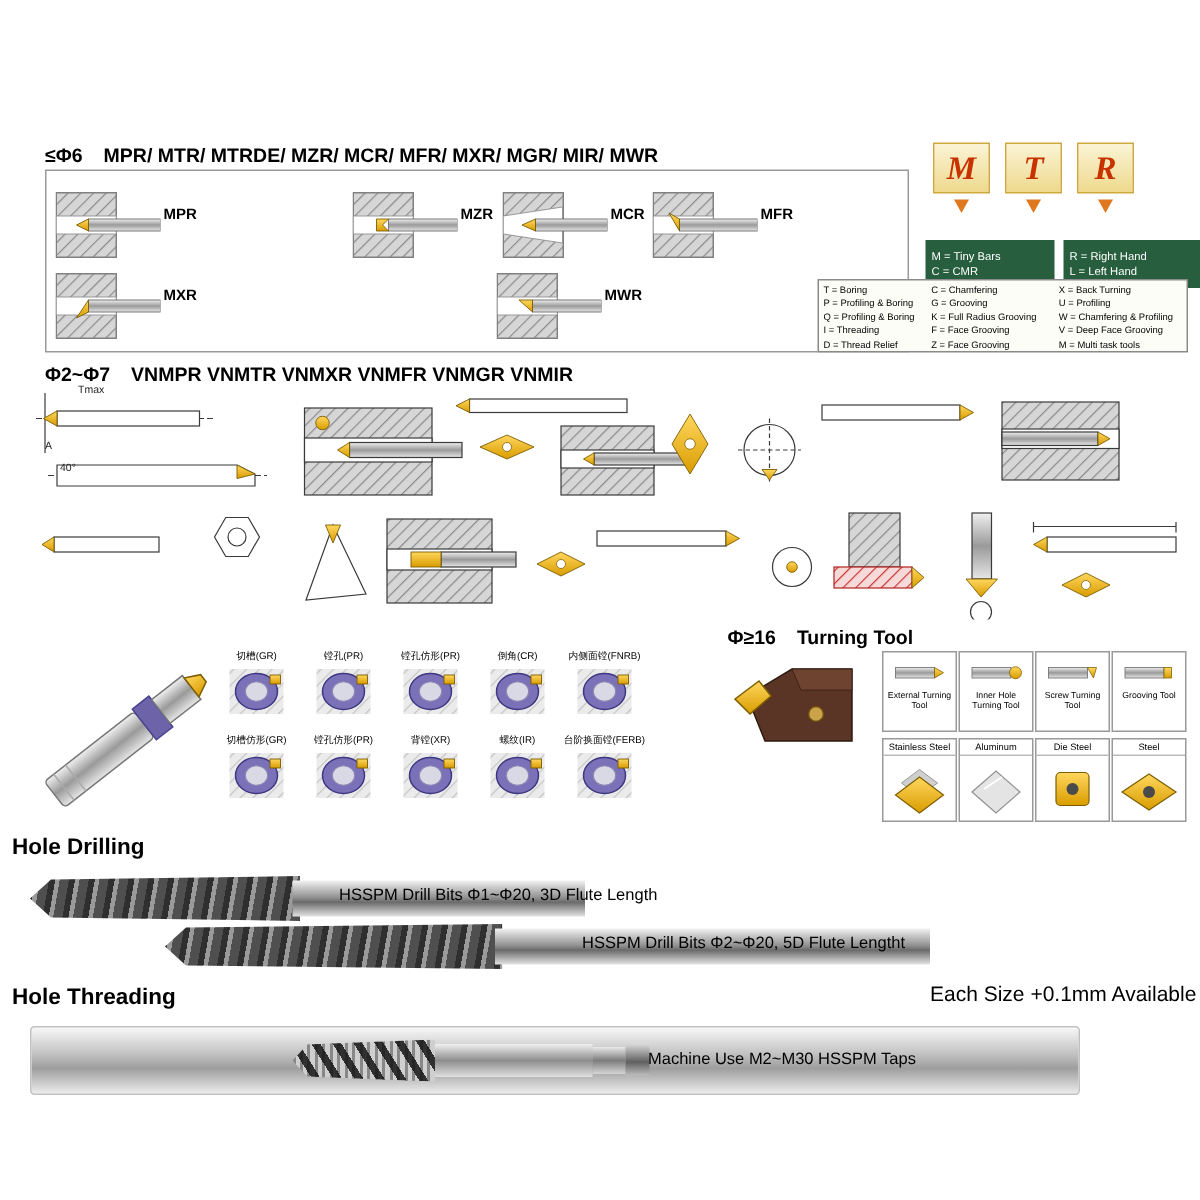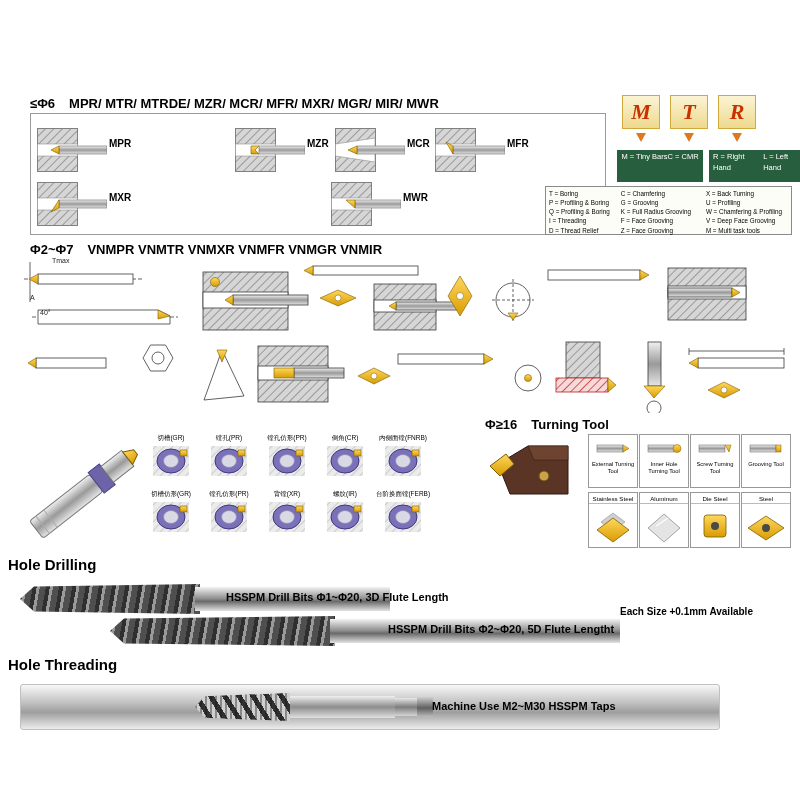--- a/index.html
+++ b/index.html
@@ -15,22 +15,22 @@
   .tdiag svg { position:absolute; left:0; top:0; }
   .tlabel { position:absolute; left:72px; top:10px; font-size:10px; font-weight:bold; }
   .letter-box { position:absolute; width:38px; height:34px;
     background:linear-gradient(180deg,#fbf4d5,#eed98e); border:1px solid #d0a93c;
     display:flex; align-items:center; justify-content:center;
     font-family:"Liberation Serif", serif; font-style:italic; font-weight:bold;
     font-size:22px; color:#c83200; }
   .dn-arrow { position:absolute; width:0; height:0; border-left:5px solid transparent;
     border-right:5px solid transparent; border-top:9px solid #e07820; }
   .glegend { position:absolute; background:#275e3e; color:#fff; font-size:7.5px;
-    line-height:1.4; display:flex; flex-direction:row; justify-content:center;
-    padding:2px 4px; height:32px; }
+    line-height:1.4; display:flex; flex-direction:column; justify-content:center;
+    padding:2px 4px; height:32px;margin-top:10px; }
   .legend-table { position:absolute; left:545px; top:186px; width:247px; height:49px;
     border:1px solid #8a8a8a; display:flex; font-size:6.3px; line-height:1.45;
     padding:2px 3px; background:#fdfdf8; gap:3px; }
   .lcol { white-space:nowrap; }
   .lcol1 { width:72px; } .lcol2 { width:86px; } .lcol3 { width:86px; }
   .anno { position:absolute; font-size:7px; color:#222; }
   .hrow { position:absolute; display:flex; }
   .hcell { width:58px; height:54px; display:flex; flex-direction:column; align-items:center; }
   .hlabel { font-size:6.5px; line-height:1.2; white-space:nowrap; }
   .tbox { width:50px; height:54px; border:1px solid #999; margin-right:1px;
@@ -39,22 +39,22 @@
   .mcell { width:50px; height:56px; border:1px solid #999; margin-right:1px;
     display:flex; flex-direction:column; align-items:center; background:#fff; }
   .mcap { font-size:6.2px; height:11px; line-height:11px; width:100%; text-align:center;
     border-bottom:1px solid #bbb; white-space:nowrap; overflow:hidden; }
   .drill { position:absolute; height:30px; }
   .flutes { position:absolute; left:0; top:0; height:100%;
     background:repeating-linear-gradient(100deg,#2f2f2f 0 4px,#9a9a9a 4px 7px,#4f4f4f 7px 13px);
     clip-path:polygon(0 50%, 14px 8%, 100% 0, 100% 100%, 14px 92%); }
   .shank { position:absolute; right:0; top:3px; height:24px;
     background:linear-gradient(180deg,#f2f2f2,#8f8f8f 48%,#6a6a6a 60%,#e3e3e3); }
-  .drill-label { position:absolute; font-size:11px; font-weight:bold; white-space:nowrap; }
-  .note { position:absolute; font-size:10px; font-weight:bold; }
+  .drill-label { position:absolute; font-size:11px; font-weight:normal; white-space:nowrap; }
+  .note { position:absolute; font-size:14px; font-weight:normal;margin-top:48px; }
   .metal-band { position:absolute; background:linear-gradient(180deg,#f7f7f7,#c2c2c2 40%,#9e9e9e 62%,#ececec);
     border:1px solid #c0c0c0; border-radius:3px; }
   .tap { position:absolute; left:195px; top:689px; width:245px; height:36px; }
   .tap-thread { position:absolute; left:0; top:4px; width:95px; height:28px;
     background:repeating-linear-gradient(58deg,rgba(30,30,30,.9) 0 5px,rgba(190,190,190,.35) 5px 12px),
                repeating-linear-gradient(90deg,#6a6a6a 0 2px,#d8d8d8 2px 5px);
     clip-path:polygon(0 50%, 10px 12%, 100% 0, 100% 100%, 10px 88%); }
   .tap-body { position:absolute; left:95px; top:7px; width:105px; height:22px;
     background:linear-gradient(180deg,#f0f0f0,#8d8d8d 50%,#e0e0e0); }
   .tap-neck { position:absolute; left:200px; top:9px; width:22px; height:18px;

